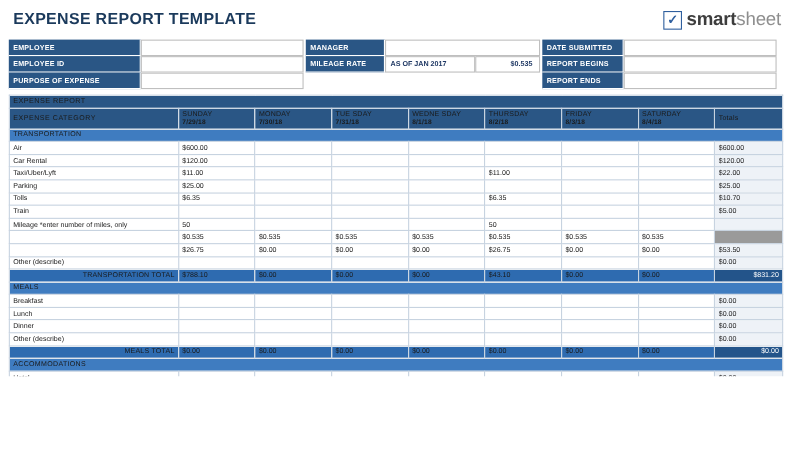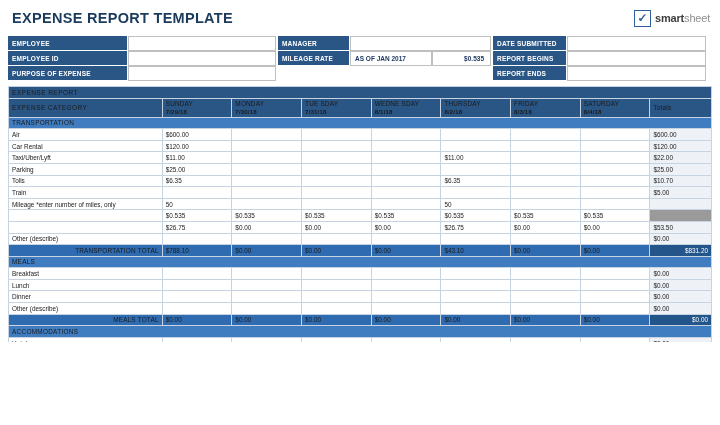--- a/index.html
+++ b/index.html
@@ -37,21 +37,21 @@
   }
   .brand-mark {
     width: 17px; height: 17px;
     border: 1.6px solid #2f5f9e;
     color: #2f5f9e;
     font-size: 12px;
     line-height: 14px;
     text-align: center;
     font-weight: bold;
   }
-  .brand-text { font-size: 11px; color: #4a4a4a; letter-spacing: -0.2px; }
+  .brand-text { font-size: 17px; color: #4a4a4a; letter-spacing: -0.2px; }
   .brand-text b { color: #3d3d3d; font-weight: bold; }
   .brand-text span.light { color: #8e8e8e; font-weight: normal; }
 
   
   .info {
     display: flex;
     gap: 0;
     margin-top: 2px;
     font-size: 6.5px;
   }

